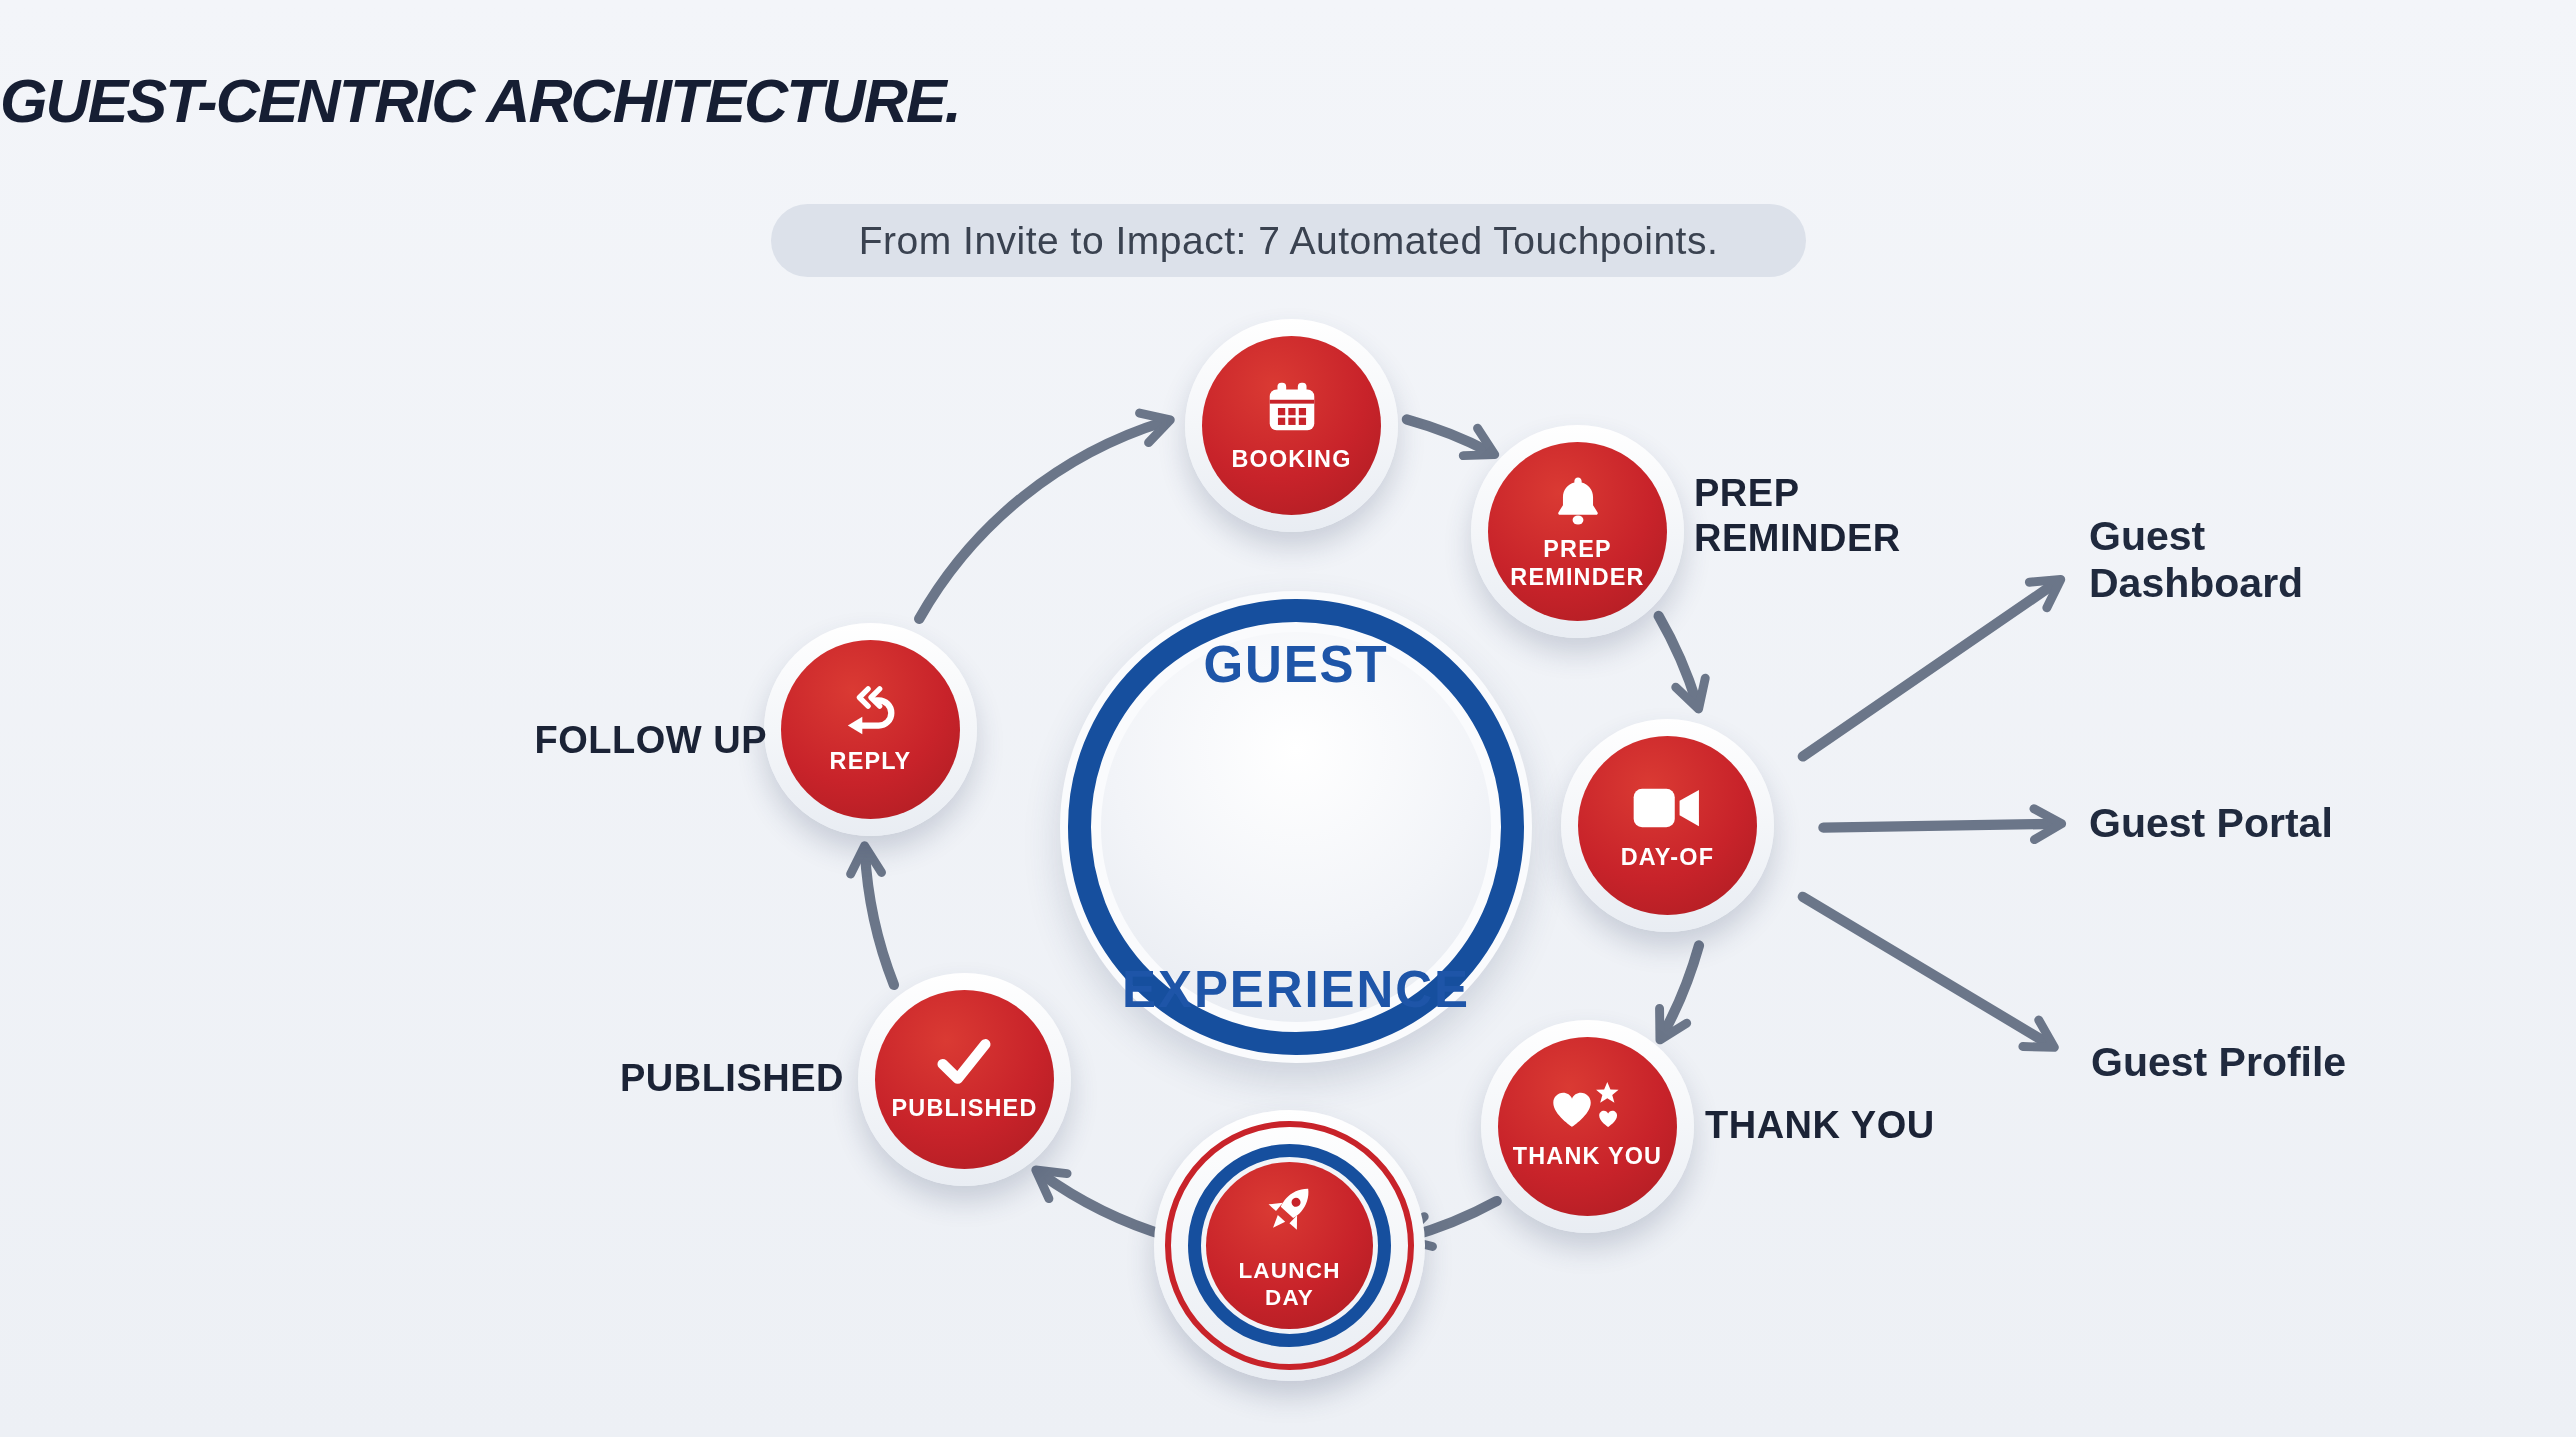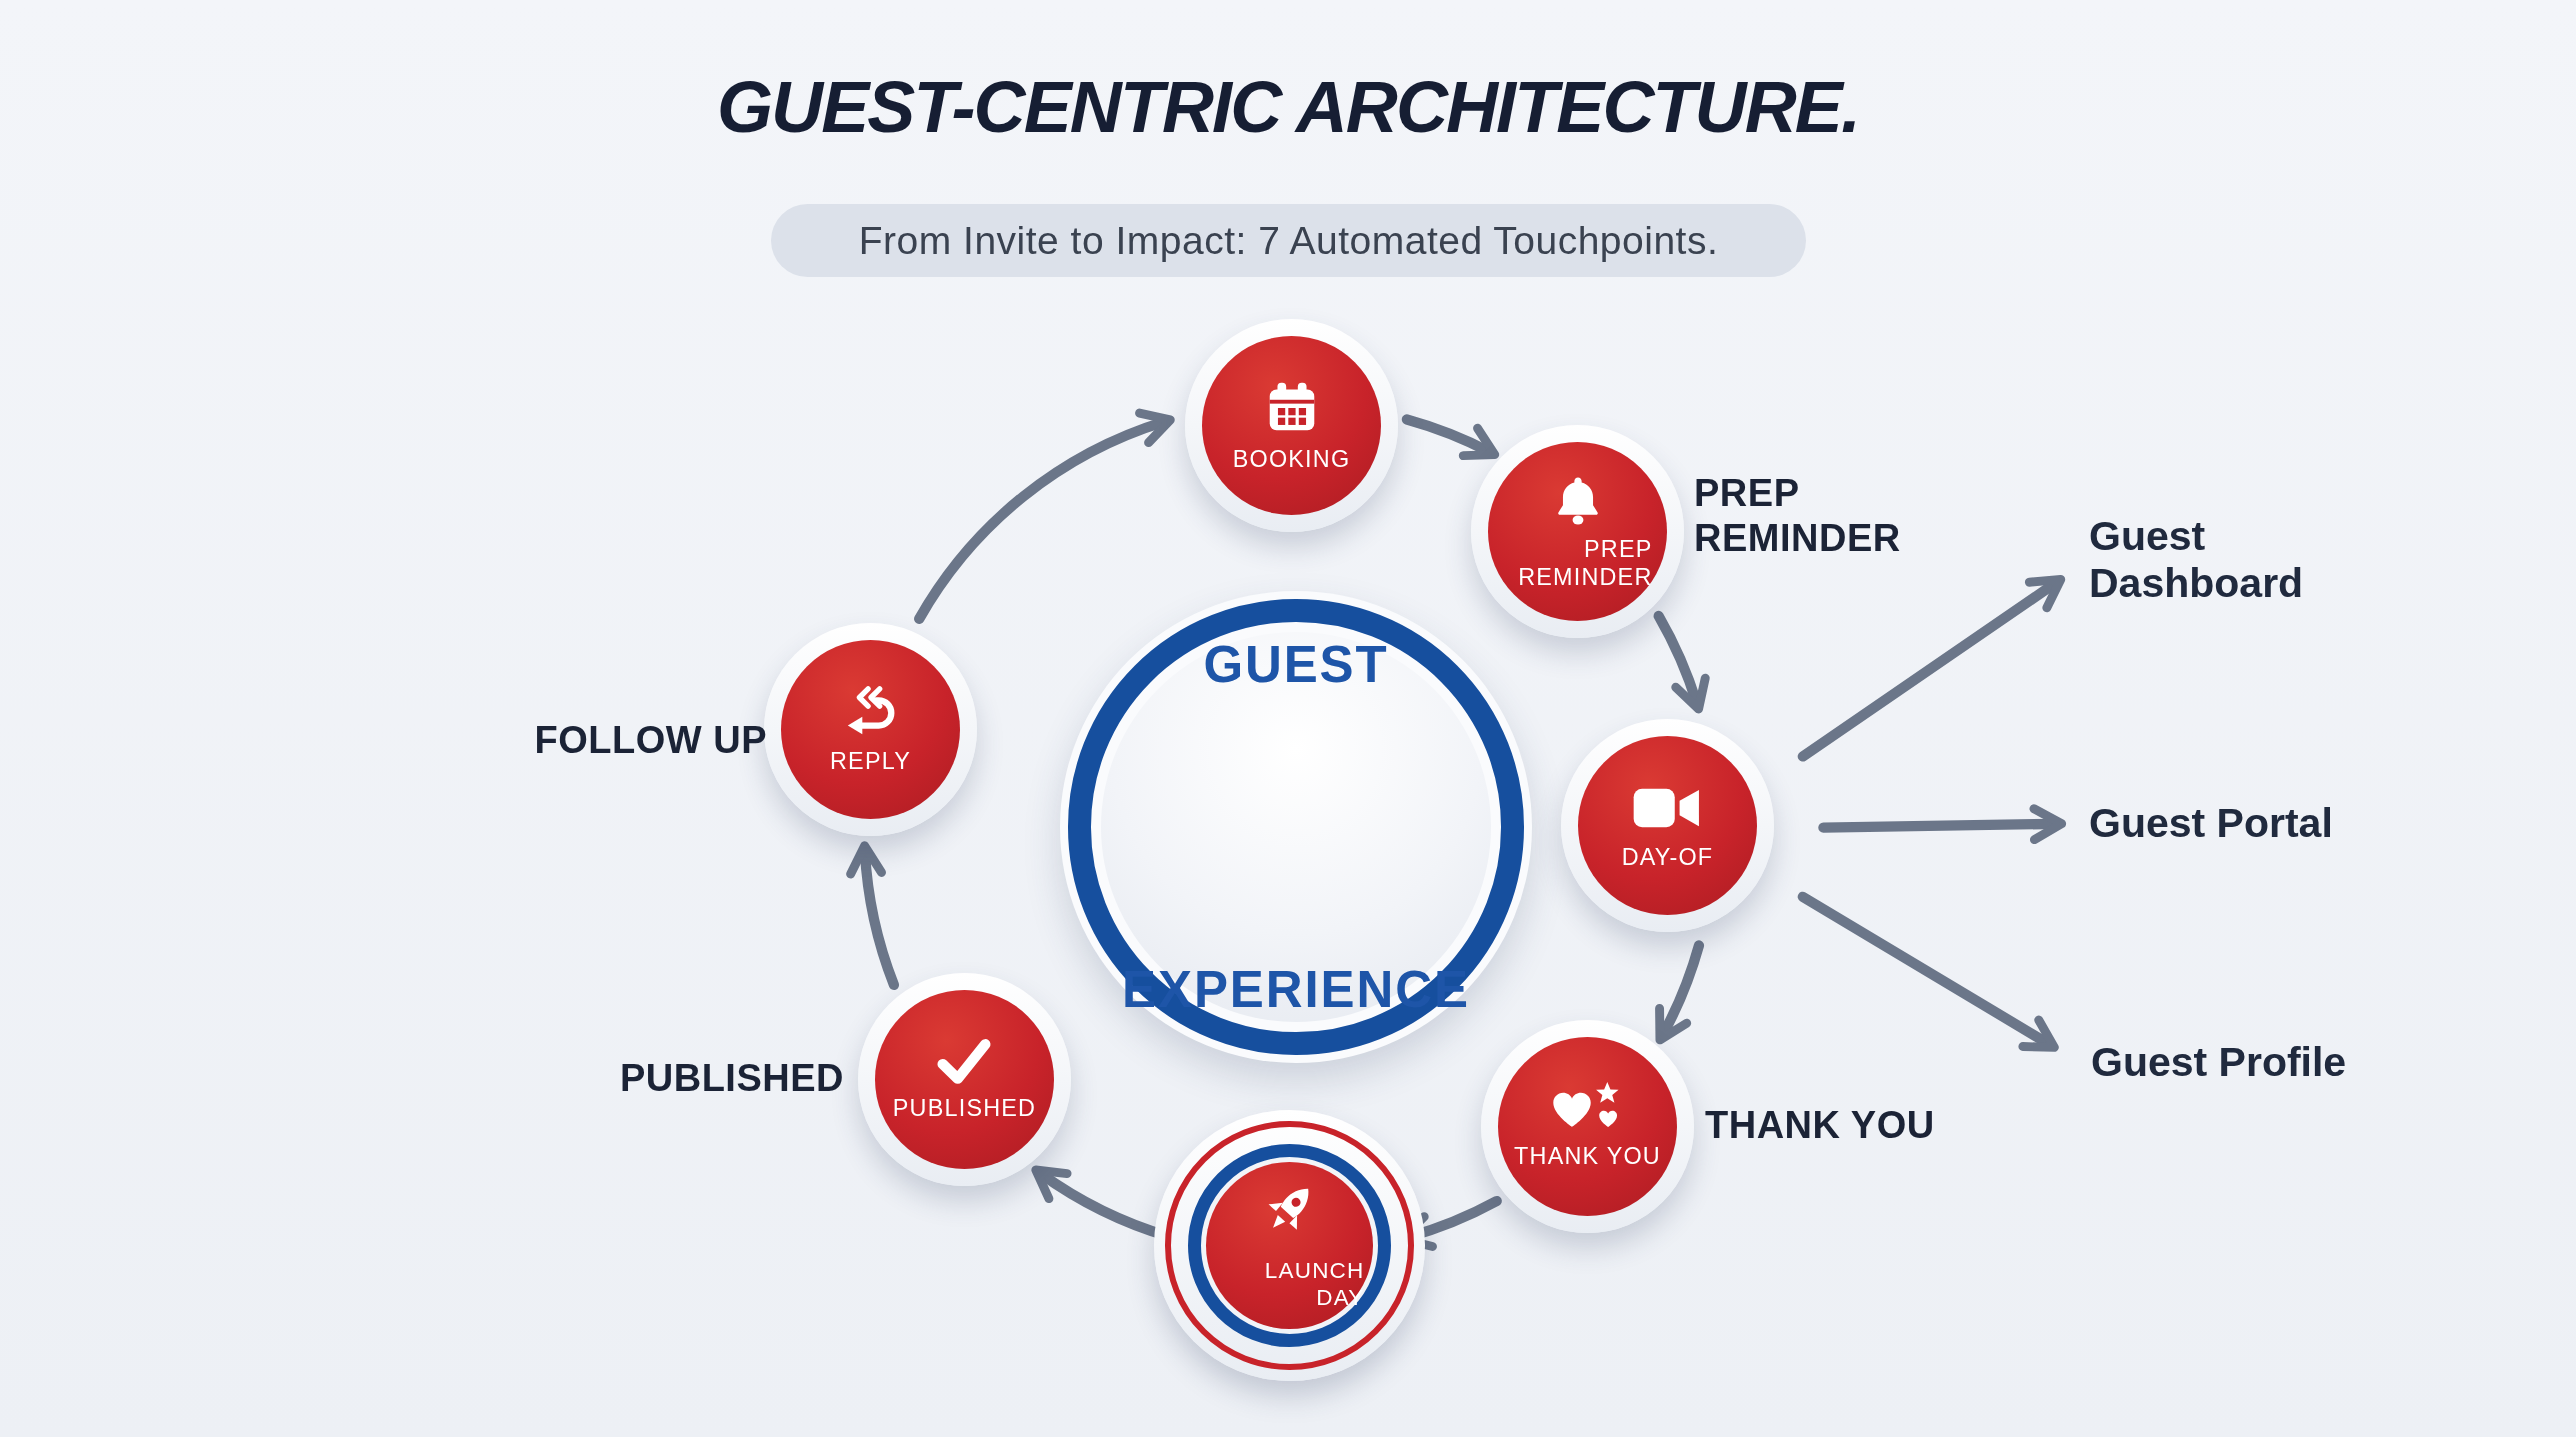--- a/index.html
+++ b/index.html
@@ -4,22 +4,22 @@
 <style>
   :root{
     --red:#c8232a; --red-dark:#a91b21; --navy:#1b2336; --blue-ring:#164f9e;
     --blue-text:#1e55a8; --arrow:#6b7689; --bg:#eff1f6; --pill-bg:#dce1ea; --pill-text:#3a4250;
   }
   *{margin:0;padding:0;box-sizing:border-box;}
   body{background:var(--bg);font-family:"Liberation Sans",sans-serif;overflow:hidden;}
   .canvas{position:relative;width:2576px;height:1438px;background:linear-gradient(180deg,#f3f5f9 0%,#edf0f5 100%);}
 
   
-  .title{position:absolute;top:66px;left:0;width:100%;text-align:center;
-    font-size:72px;font-weight:bold;font-style:italic;letter-spacing:-1.9px;color:#161e33;}
+  .title{position:absolute;top:66px;left:0;width:100%;text-align:left;
+    font-size:61px;font-weight:bold;font-style:italic;letter-spacing:-1.9px;color:#161e33;}
   .subtitle-pill{position:absolute;left:771px;top:204px;width:1035px;height:73px;border-radius:37px;
     background:var(--pill-bg);display:flex;align-items:center;justify-content:center;}
   .subtitle-pill span{font-size:39px;color:var(--pill-text);letter-spacing:0.5px;}
 
   
   svg.arrows{position:absolute;left:0;top:0;width:2576px;height:1438px;}
   svg.arrows path.shaft{fill:none;stroke:var(--arrow);stroke-width:11px;stroke-linecap:round;}
 
   
   .center-wrap{position:absolute;left:1060px;top:591px;width:472px;height:472px;border-radius:50%;
@@ -30,21 +30,21 @@
     display:flex;flex-direction:column;align-items:center;justify-content:space-between;}
   .center-inner .line{font-size:51px;font-weight:bold;letter-spacing:1.9px;color:var(--blue-text);line-height:1.28;}
 
   
   .node{position:absolute;width:213px;height:213px;}
   .node-backing{position:absolute;inset:0;border-radius:50%;
     background:linear-gradient(180deg,#ffffff,#e9edf3);box-shadow:0 15px 28px rgba(45,60,95,.2);}
   .node-disc{position:absolute;inset:17px;border-radius:50%;
     background:radial-gradient(circle at 40% 28%,#da3a33 0%,var(--red) 55%,#ab1c22 100%);
     display:flex;flex-direction:column;align-items:center;justify-content:center;gap:6.6px;text-align:center;}
-  .node-label{font-size:23.4px;font-weight:normal;color:#fff;letter-spacing:1.2px;line-height:1.18;max-width:150px;text-align:right;}
+  .node-label{font-size:23.4px;font-weight:bold;color:#fff;letter-spacing:1.2px;line-height:1.18;max-width:150px;}
   .node-booking{left:1185px;top:319px;}
   .node-prep-reminder{left:1471px;top:425px;}
   .node-day-of{left:1561px;top:719px;}
   .node-thank-you{left:1481px;top:1020px;}
   .node-published{left:858px;top:973px;}
   .node-reply{left:764px;top:623px;}
 
   
   .node-launch-day{left:1154px;top:1110px;width:271px;height:271px;}
   .launch-backing{position:absolute;inset:0;border-radius:50%;

